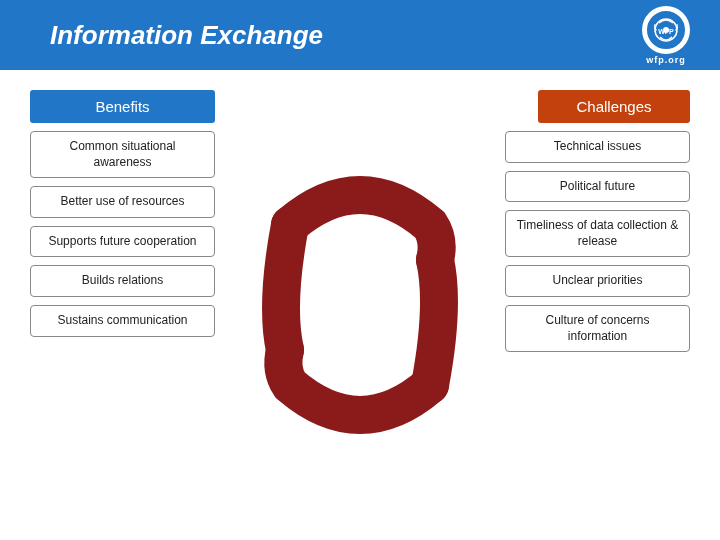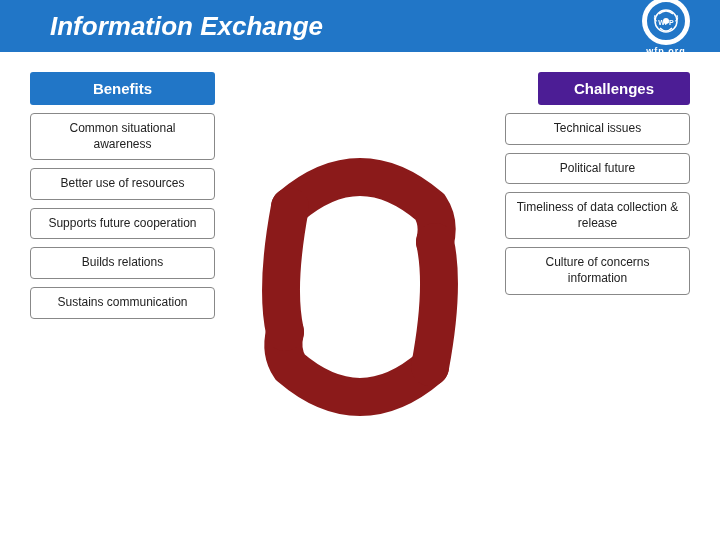--- a/index.html
+++ b/index.html
@@ -6,21 +6,21 @@
     body {
       width: 720px;
       height: 540px;
       background: #fff;
       font-family: Arial, sans-serif;
       overflow: hidden;
     }
 
     .header {
       background: #2176c7;
-      height: 52px;
+      height: 70px;
       display: flex;
       align-items: center;
       justify-content: space-between;
       padding: 0 30px 0 50px;
     }
 
     .header-title {
       color: #fff;
       font-size: 26px;
       font-weight: bold;
@@ -71,33 +71,33 @@
       display: flex;
       flex-direction: column;
       gap: 8px;
       width: 185px;
       margin-left: auto;
       z-index: 2;
     }
 
     .section-header {
       color: #fff;
-      font-weight: bold;
+      font-weight: normal;
       font-size: 15px;
       padding: 8px 12px;
       text-align: center;
       border-radius: 3px;
     }
 
     .benefits-header {
       background: #2176c7;
     }
 
     .challenges-header {
-      background: #4c1d95;
+      background: #c2410c;
       margin-left: 33px;
     }
 
     .item-box {
       border: 1.5px solid #888;
       border-radius: 4px;
       padding: 7px 10px;
       font-size: 12px;
       text-align: center;
       color: #222;
@@ -176,16 +176,17 @@
 
       <path d="M 35 205 Q 25 160 40 80" fill="none" stroke="#8B1A1A" stroke-width="38" stroke-linecap="round"></path>
     </svg>
   </div>
 
   <div class="right-col">
     <div class="section-header challenges-header">Challenges</div>
     <div class="item-box">Technical issues</div>
     <div class="item-box">Political future</div>
     <div class="item-box">Timeliness of data collection &amp; release</div>
+    <div class="item-box">Unclear priorities</div>
     <div class="item-box">Culture of concerns information</div>
   </div>
 
 </div>
 
 </body></html>

